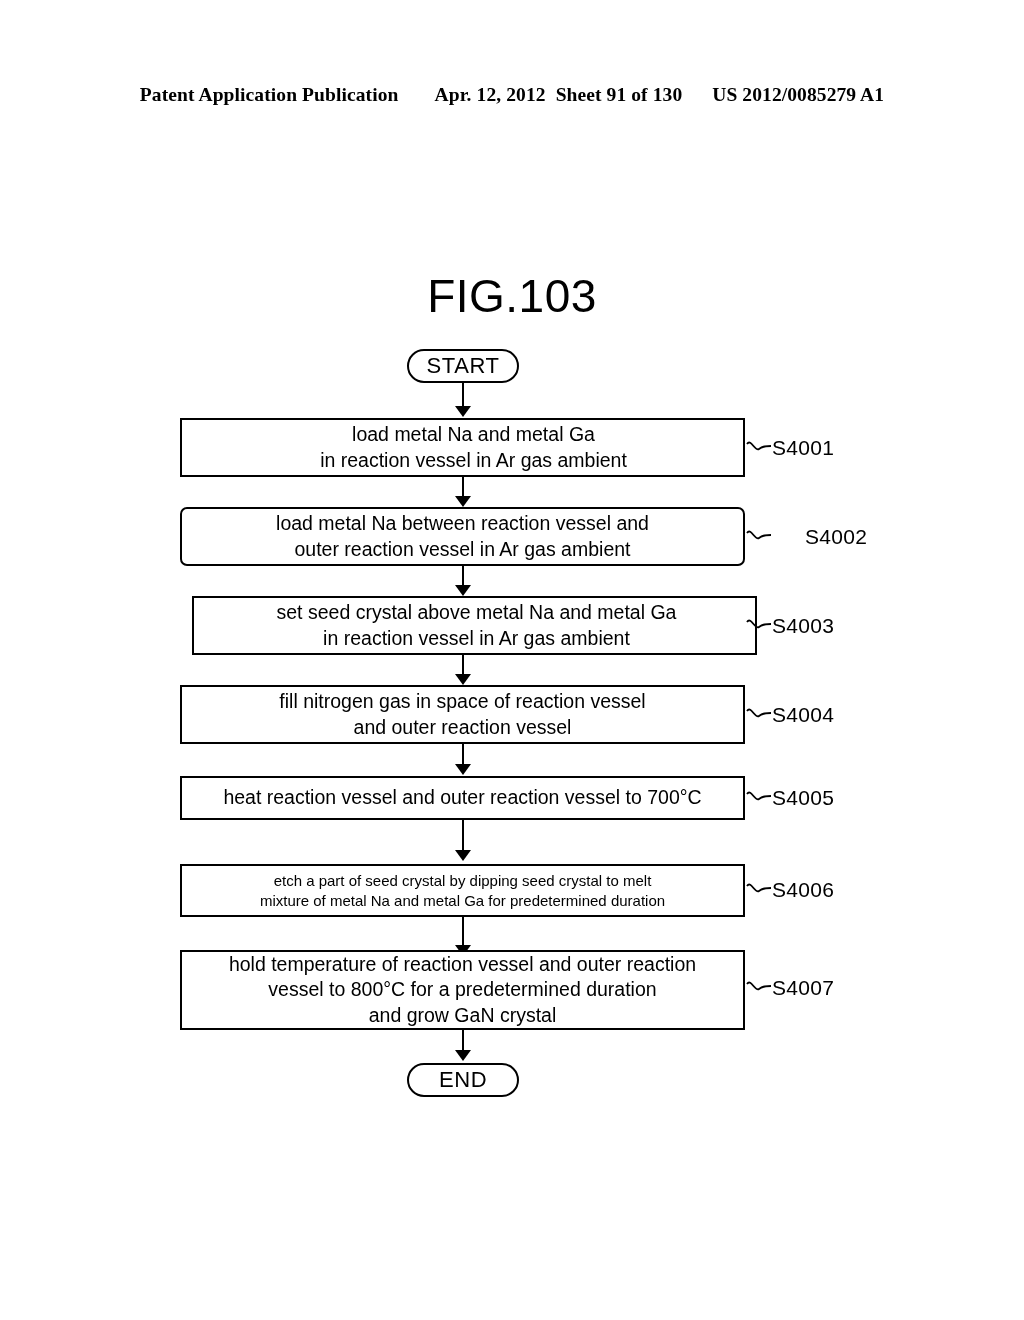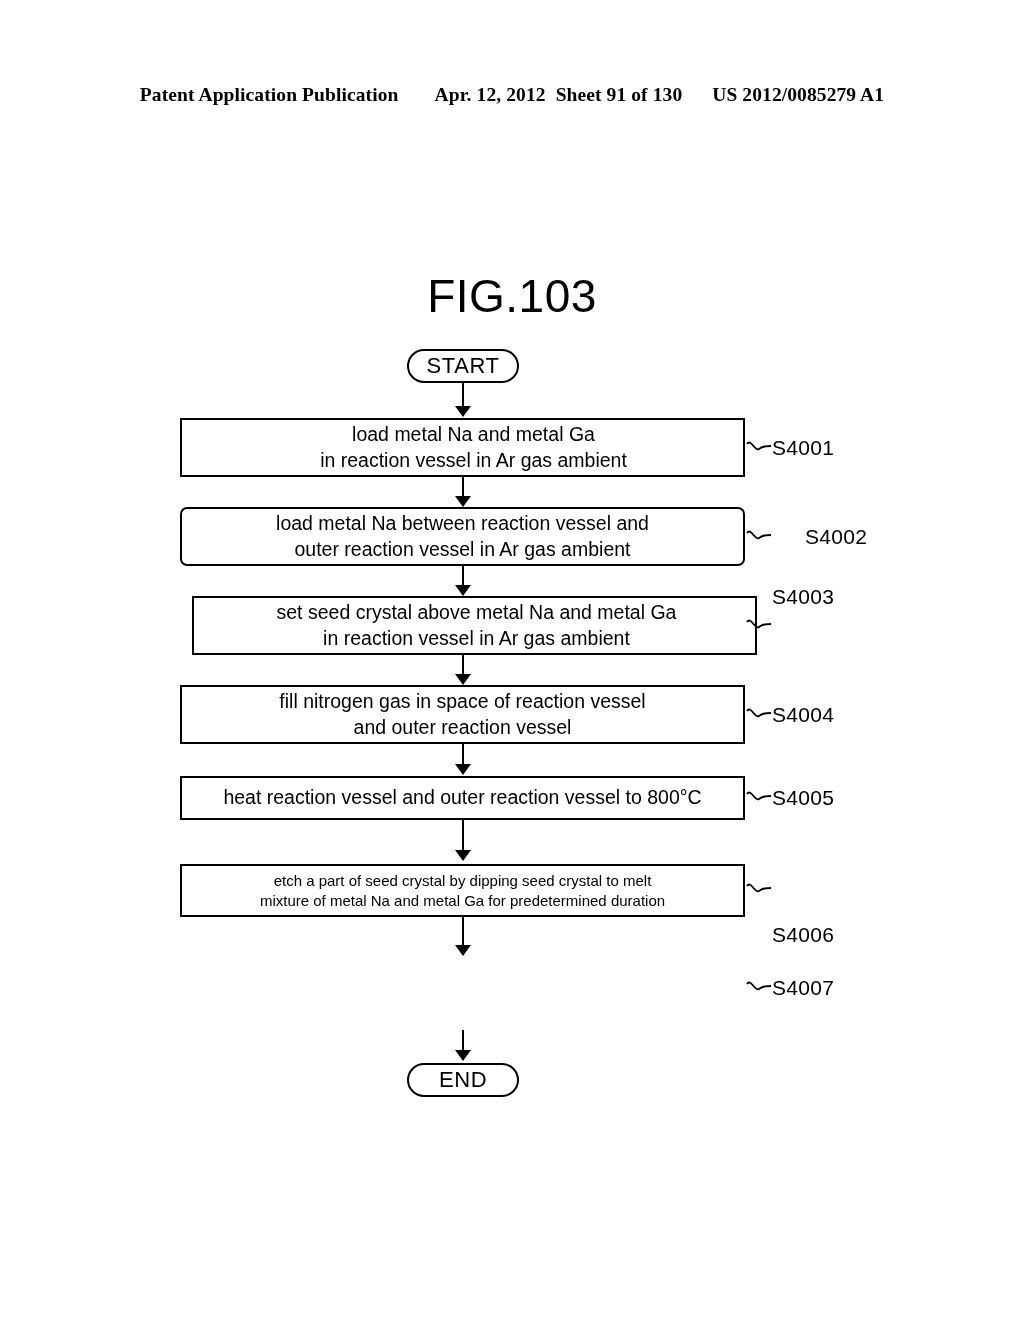--- a/index.html
+++ b/index.html
@@ -168,60 +168,65 @@
   <div class="connector" style="top:566px;height:23px;"></div>
   <div class="arrowhead" style="top:585px;"></div>
 
   <div class="proc" id="box-s4003" style="left:192px; top:596px; width:565px; height:59px;padding-left:10px;">
     <span class="txt">set seed crystal above metal Na and metal Ga
 in reaction vessel in Ar gas ambient</span>
   </div>
   <svg class="squiggle" style="left:746px; top:618px;" viewBox="0 0 26 16">
     <path d="M1,4 C5,-2 9,12 13,9 C17,6 20,6 25,6" stroke="#000" stroke-width="1.8" fill="none"></path>
   </svg>
-  <div class="step-label" style="left:772px; top:585px;text-align:right;">S4003</div>
+  <div class="step-label" style="left:772px; top:614px;text-align:right;">S4003</div>
 
   <div class="connector" style="top:655px;height:23px;"></div>
   <div class="arrowhead" style="top:674px;"></div>
 
   <div class="proc" id="box-s4004" style="left:180px; top:685px; width:565px; height:59px;align-items:flex-end;">
     <span class="txt">fill nitrogen gas in space of reaction vessel
 and outer reaction vessel</span>
   </div>
   <svg class="squiggle" style="left:746px; top:707px;" viewBox="0 0 26 16">
     <path d="M1,4 C5,-2 9,12 13,9 C17,6 20,6 25,6" stroke="#000" stroke-width="1.8" fill="none"></path>
   </svg>
   <div class="step-label" style="left:772px; top:703px;">S4004</div>
 
   <div class="connector" style="top:744px;height:24px;"></div>
   <div class="arrowhead" style="top:764px;"></div>
 
   <div class="proc" id="box-s4005" style="left:180px; top:776px; width:565px; height:44px;">
-    <span class="txt">heat reaction vessel and outer reaction vessel to 800°C</span>
+    <span class="txt">heat reaction vessel and outer reaction vessel to 700°C</span>
   </div>
   <svg class="squiggle" style="left:746px; top:790px;" viewBox="0 0 26 16">
     <path d="M1,4 C5,-2 9,12 13,9 C17,6 20,6 25,6" stroke="#000" stroke-width="1.8" fill="none"></path>
   </svg>
   <div class="step-label" style="left:772px; top:786px;">S4005</div>
 
   <div class="connector" style="top:820px;height:33px;"></div>
   <div class="arrowhead" style="top:850px;"></div>
 
   <div class="proc" id="box-s4006" style="left:180px; top:864px; width:565px; height:53px; font-size:15px;">
     <span class="txt">etch a part of seed crystal by dipping seed crystal to melt
 mixture of metal Na and metal Ga for predetermined duration</span>
   </div>
   <svg class="squiggle" style="left:746px; top:882px;" viewBox="0 0 26 16">
     <path d="M1,4 C5,-2 9,12 13,9 C17,6 20,6 25,6" stroke="#000" stroke-width="1.8" fill="none"></path>
   </svg>
-  <div class="step-label" style="left:772px; top:878px;margin-top:45px;">S4006</div>
+  <div class="step-label" style="left:772px; top:878px;">S4006</div>
 
   <div class="connector" style="top:917px;height:31px;"></div>
   <div class="arrowhead" style="top:945px;"></div>
 
+  <div class="proc" id="box-s4007" style="left:180px; top:950px; width:565px; height:80px;">
+    <span class="txt">hold temperature of reaction vessel and outer reaction
+vessel to 800°C for a predetermined duration
+and grow GaN crystal</span>
+  </div>
   <svg class="squiggle" style="left:746px; top:980px;" viewBox="0 0 26 16">
     <path d="M1,4 C5,-2 9,12 13,9 C17,6 20,6 25,6" stroke="#000" stroke-width="1.8" fill="none"></path>
   </svg>
   <div class="step-label" style="left:772px; top:976px;">S4007</div>
 
   <div class="connector" style="top:1030px;height:23px;"></div>
   <div class="arrowhead" style="top:1050px;"></div>
 
   <div class="terminator" id="node-end">
     <span>END</span>

